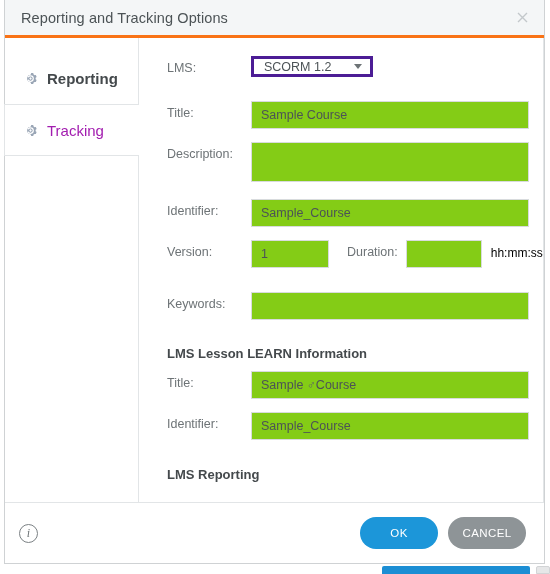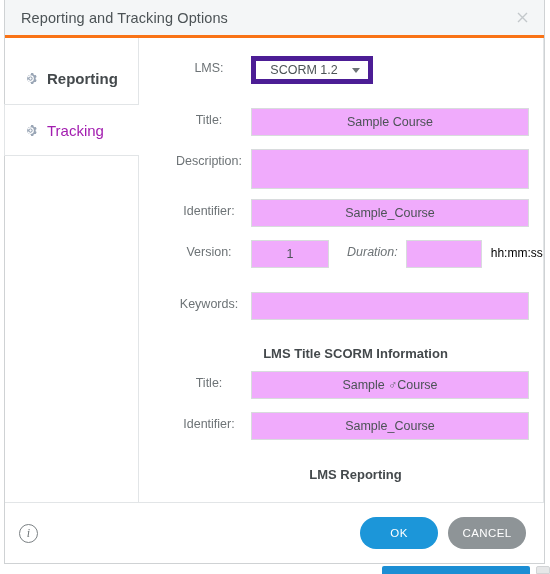--- a/index.html
+++ b/index.html
@@ -142,21 +142,20 @@
   }
 
   
   #content {
     flex: 1;
     position: relative;
     background: #ffffff;
     padding: 18px 0 0 0;
     box-sizing: border-box;
     overflow: hidden;
-    text-align: center;
   }
   #content-scroll-track {
     position: absolute;
     right: 0px;
     top: 0;
     bottom: 0;
     width: 1px;
     background: #e2e5e7;
   }
 
@@ -171,26 +170,25 @@
     color: #6d7376;
     width: 84px;
     min-width: 84px;
     padding-top: 5px;
     white-space: nowrap;
   }
   .lbl.inline {
     width: auto;
     min-width: 0;
     margin: 0 8px 0 18px;
-    font-style: italic;
   }
 
   .field {
     border: 1px solid #d8dbdd;
-    background: #f0abfc;
+    background: #84cc16;
     box-sizing: border-box;
     font-family: "Liberation Sans", sans-serif;
     font-size: 12.5px;
     color: #4c5356;
     padding: 0 9px;
     height: 28px;
     line-height: 26px;
     outline: none;
     white-space: nowrap;
     overflow: hidden;
@@ -208,24 +206,24 @@
     font-size: 13px;
     color: #44494c;
     font-weight: bold;
     padding-left: 28px;
     margin-bottom: 10px;
     white-space: nowrap;
   }
 
   
   .select {
-    border: 5px solid #4c1d95;
-    background: #ffffff;
-    box-sizing: border-box;
-    height: 28px;
+    border: 3px solid #4c1d95;
+    background: #ffffff;
+    box-sizing: border-box;
+    height: 21px;
     display: flex;
     align-items: center;
     padding: 0 8px 0 10px;
     cursor: pointer;
     position: relative;
   }
   .select .sel-text {
     flex: 1;
     font-size: 12.5px;
     color: #4c5356;
@@ -362,21 +360,21 @@
           <span class="caret"></span>
         </div>
       </div>
 
 
       <div class="row" style="margin-bottom:13px;">
         <div class="lbl">Title:</div>
         <div class="field big">Sample Course</div>
       </div>
 
-      <div class="row" style="margin-bottom:10px;">
+      <div class="row" style="margin-bottom:17px;">
         <div class="lbl">Description:</div>
         <div class="field big area"></div>
       </div>
 
       <div class="row" style="margin-bottom:13px;">
         <div class="lbl">Identifier:</div>
         <div class="field big">Sample_Course</div>
       </div>
 
       <div class="row" style="margin-bottom:24px;">
@@ -385,21 +383,21 @@
         <div class="lbl inline">Duration:</div>
         <div class="field mid"></div>
         <div class="hint">hh:mm:ss</div>
       </div>
 
       <div class="row" style="margin-bottom:26px;">
         <div class="lbl">Keywords:</div>
         <div class="field big"></div>
       </div>
 
-      <div class="section-head">LMS Title SCORM Information</div>
+      <div class="section-head">LMS Lesson LEARN Information</div>
 
       <div class="row" style="margin-bottom:13px;">
         <div class="lbl">Title:</div>
         <div class="field big"><span>Sample </span><span class="caret-glyph">♂</span><span>Course</span></div>
       </div>
 
       <div class="row" style="margin-bottom:27px;">
         <div class="lbl">Identifier:</div>
         <div class="field big">Sample_Course</div>
       </div>

